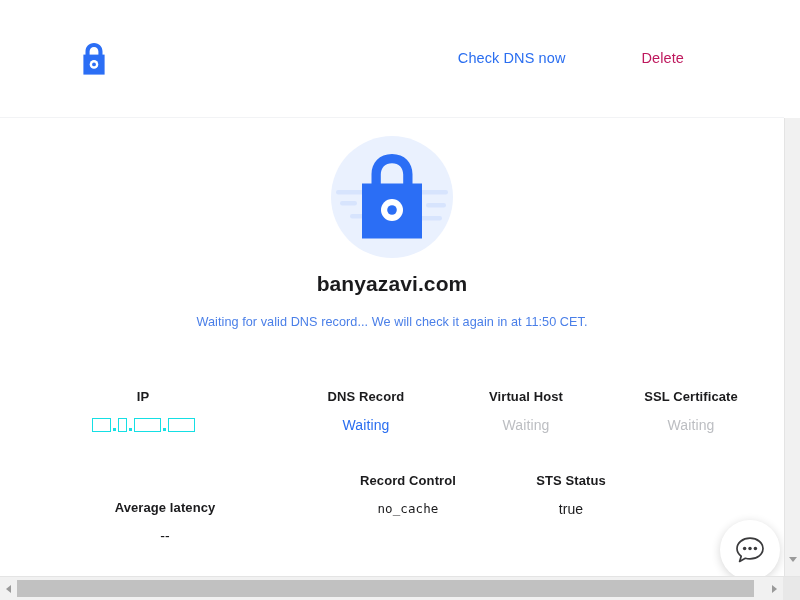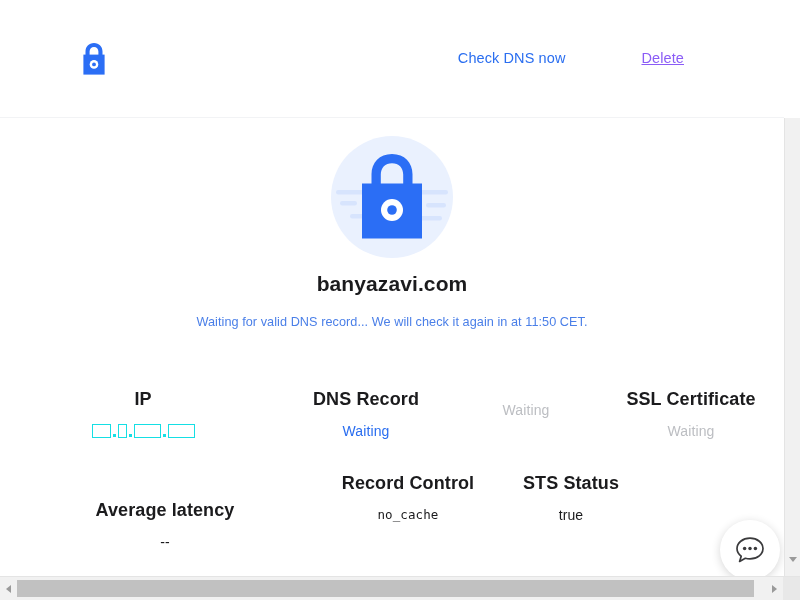--- a/index.html
+++ b/index.html
@@ -48,25 +48,24 @@
   }
   .link-primary {
     font-size: 14.5px;
     color: #2a6ef0;
     letter-spacing: .1px;
     cursor: pointer;
     white-space: nowrap;
   }
   .link-muted {
     font-size: 14.5px;
-    color: #8b5cf6;
+    color: #be185d;
     letter-spacing: .1px;
     cursor: pointer;
     white-space: nowrap;
-    text-decoration: underline;
   }
 
   
   .main {
     position: absolute;
     left: 0;
     top: 118px;
     width: 784px;
     height: 458px;
     background: #ffffff;
@@ -111,21 +110,21 @@
     width: 784px;
     display: flex;
   }
   .stats-row-1 { top: 271px; }
   .stats-row-2 { top: 355px; }
 
   .stat {
     text-align: center;
   }
   .stat-label {
-    font-size: 18px;
+    font-size: 13px;
     font-weight: bold;
     color: #1b1b1d;
     letter-spacing: .1px;
     white-space: nowrap;
   }
   .stat-value {
     margin-top: 13px;
     font-size: 14px;
     color: #1b1b1d;
     letter-spacing: .1px;
@@ -329,20 +328,21 @@
           <span class="tofu w4"></span>
         </div>
       </div>
 
       <div class="stat" style="width:160px;">
         <div class="stat-label">DNS Record</div>
         <div class="stat-value blue">Waiting</div>
       </div>
 
       <div class="stat" style="width:160px;">
+        <div class="stat-label">Virtual Host</div>
         <div class="stat-value muted">Waiting</div>
       </div>
 
       <div class="stat" style="width:170px;">
         <div class="stat-label">SSL Certificate</div>
         <div class="stat-value muted">Waiting</div>
       </div>
     </div>
 
     <div class="stats-row stats-row-2">

